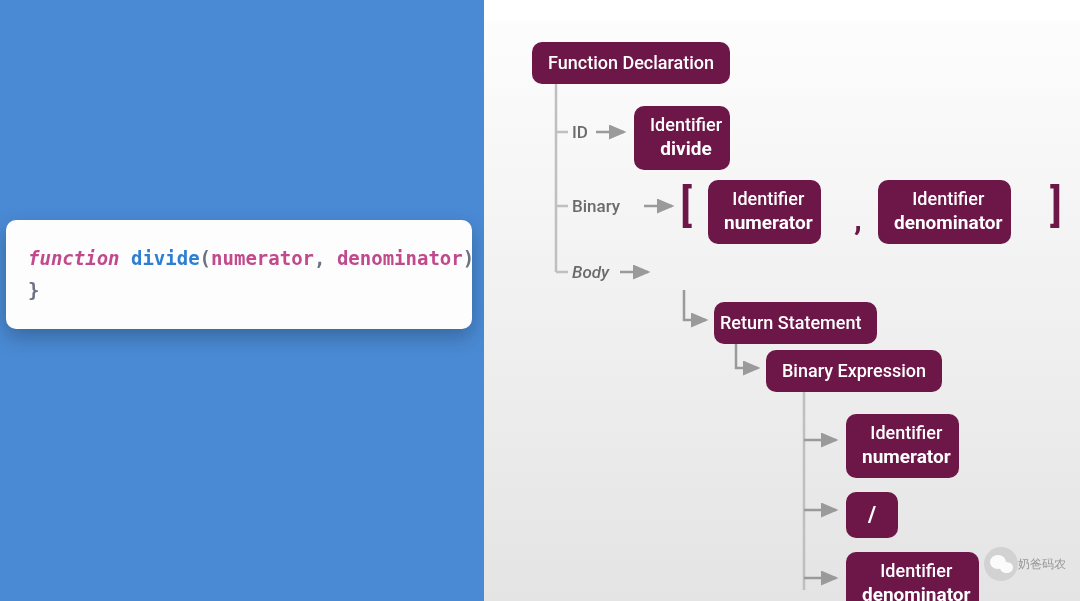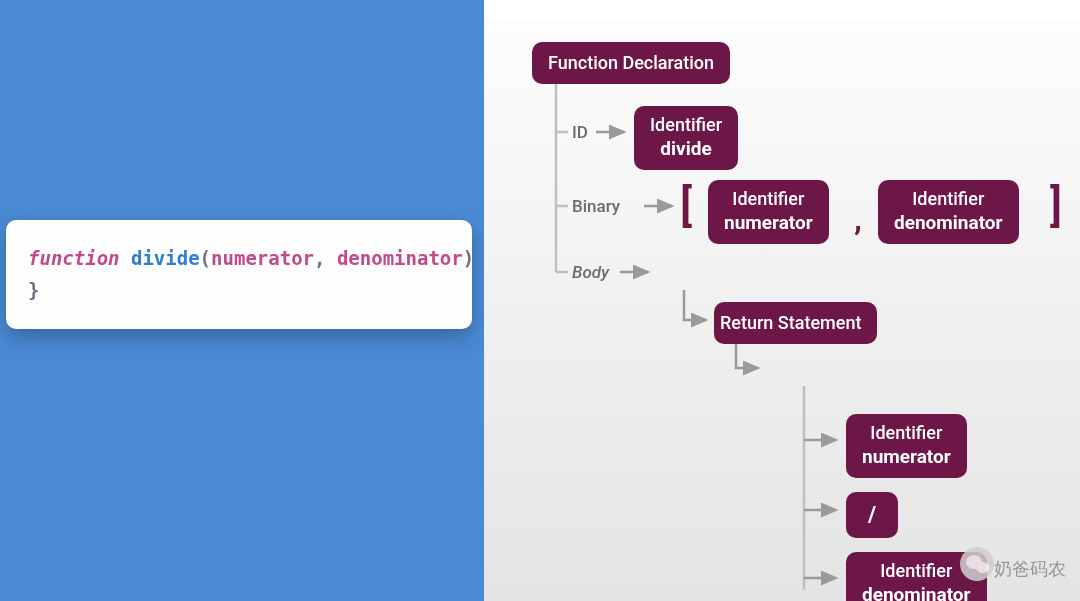--- a/index.html
+++ b/index.html
@@ -49,21 +49,21 @@
     background: linear-gradient(180deg, #fdfdfd 0%, #e3e3e3 100%);
     position: relative;
     overflow: hidden;
     margin-top: 20px;
   }
   .node {
     position: absolute;
     background: #6d1748;
     color: #fff;
     border-radius: 10px;
-    padding: 8px 16px 10px 16px;
+    padding: 8px 8px 10px 16px;
     font-size: 18px;
     line-height: 1.2;
     text-align: center;
     font-weight: 500;
     white-space: nowrap;
   }
   .node .sub { font-weight: 700; font-size: 19px; display:block; margin-top:2px; }
   .node.single { padding: 10px 16px; }
   .bracket {
     position: absolute;
@@ -92,24 +92,24 @@
   }
   .arrow-line { stroke: #9a9a9a; stroke-width: 2.5; fill: none; }
   .arrow-head { fill: #9a9a9a; }
   .tree-vert { stroke: #bfbfbf; stroke-width: 2.5; fill:none; }
 
   .watermark {
     position: absolute;
     right: 14px;
     bottom: 20px;
     display: flex;
-    align-items: flex-end;
+    align-items: center;
     gap: 0;
     color: #8a8a8a;
-    font-size: 18px;
+    font-size: 12px;
     opacity: 0.85;
   }
   .wechat-icon {
     width: 34px; height: 34px;
     background: #cfcfcf;
     border-radius: 50%;
     display:flex; align-items:center; justify-content:center;
     position:relative;
   }
   .wechat-icon::before, .wechat-icon::after{
@@ -180,20 +180,21 @@
   </div>
   <span class="comma" style="left:370px; top:180px;">,</span>
   <div class="node" style="left:394px; top:160px;">
     <span>Identifier</span>
     <span class="sub">denominator</span>
   </div>
   <span class="bracket" style="left:566px; top:164px;">]</span>
 
   <span class="edge-label" style="left:88px; top:242px;font-style:italic;">Body</span>
   <div class="node single" style="left:230px; top:282px;padding-left:6px;">Return Statement</div>
+  <div class="node single" style="left:282px; top:330px;">Binary Expression</div>
 
   <div class="node" style="left:362px; top:394px;">
     <span>Identifier</span>
     <span class="sub">numerator</span>
   </div>
   <div class="node single" style="left:362px; top:472px; padding:10px 22px; font-size:22px; font-weight:700;">/</div>
   <div class="node" style="left:362px; top:532px;">
     <span>Identifier</span>
     <span class="sub">denominator</span>
   </div>

